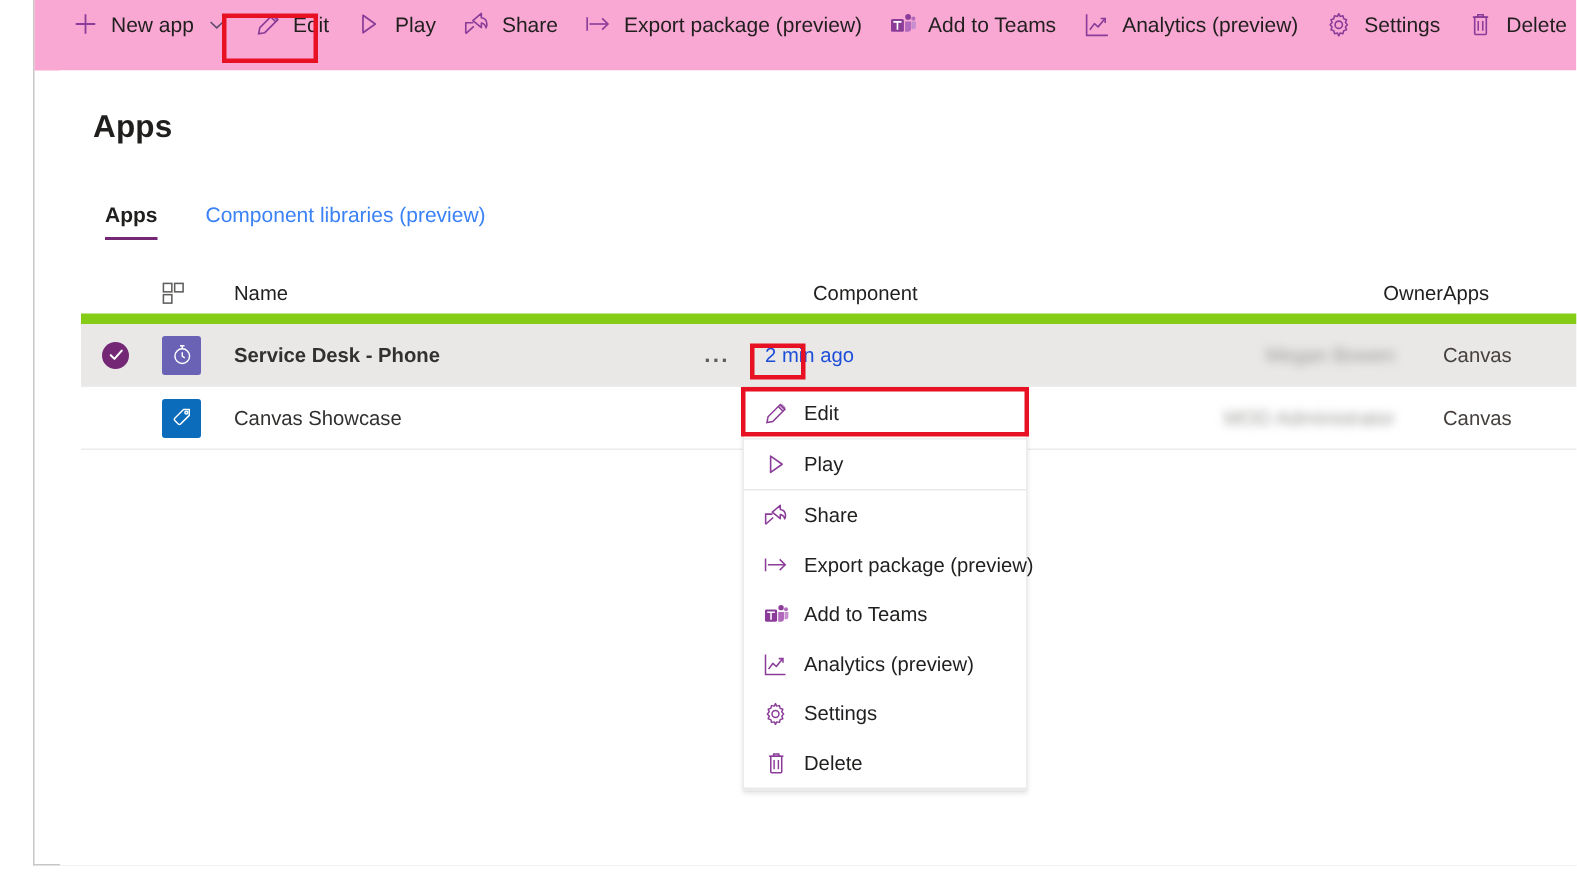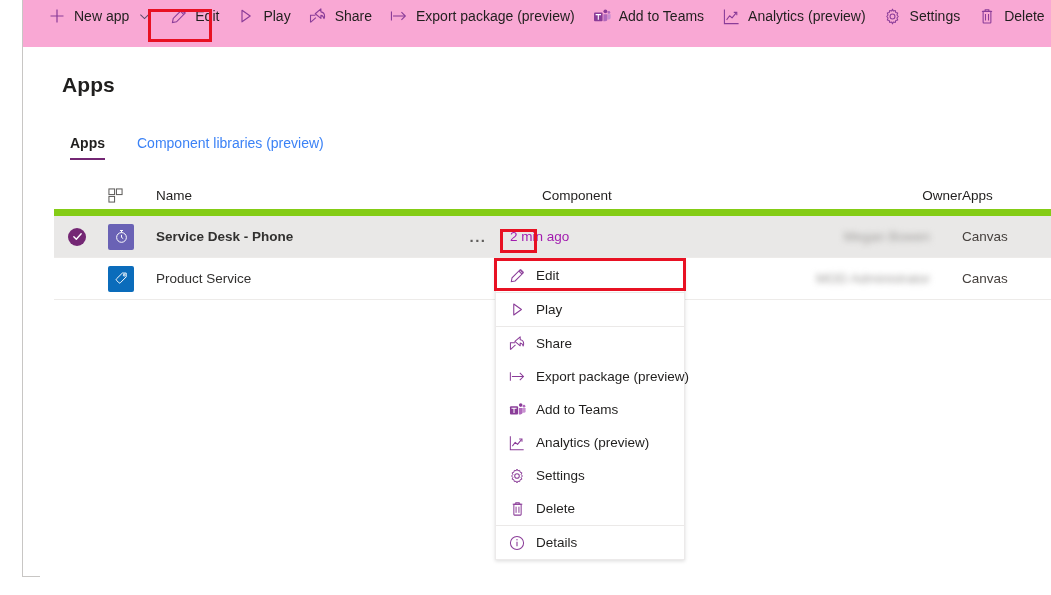--- a/index.html
+++ b/index.html
@@ -229,21 +229,21 @@
 
   .owner-blur {
     color: #9c9a98;
     filter: blur(3.2px);
     font-weight: 400;
     user-select: none;
   }
 
   .type-cell { font-weight: 400; color: #46413e; margin-left: 32px; }
   .row.selected .type-cell { color: #46413e; }
-  .modified-cell { font-weight: 400; color: #a21caf; }
+  .modified-cell { font-weight: 400; color: #1d4ed8; }
 
   
   .ctxmenu {
     position: absolute;
     left: 495px;
     top: 258px;
     width: 190px;
     background: #ffffff;
     box-shadow: 0 1.6px 3.6px rgba(0,0,0,0.13), 0 0.3px 0.9px rgba(0,0,0,0.10);
     border: 1px solid #eceaea;
@@ -468,21 +468,21 @@
       <div class="row">
         <div class="c-check"></div>
         <div class="c-icon">
           <span class="applogo" style="background:#0b6cbb">
             <svg width="15" height="15" viewBox="0 0 16 16">
               <path d="M8.9 2.2H13v4.1l-6.2 6.2a1.1 1.1 0 01-1.6 0L2.7 9.9a1.1 1.1 0 010-1.6z" fill="none" stroke="#ffffff" stroke-width="1.05" stroke-linejoin="round"></path>
               <circle cx="10.9" cy="4.4" r="1" fill="none" stroke="#ffffff" stroke-width="1.05"></circle>
             </svg>
           </span>
         </div>
-        <div class="c-name">Product Service</div>
+        <div class="c-name">Canvas Showcase</div>
         <div class="c-more"></div>
         <div class="c-modified modified-cell"></div>
         <div class="c-owner">
           <span class="owner-blur">MOD Administrator</span>
         </div>
         <div class="c-type type-cell">Canvas</div>
       </div>
 
 
     </div>
@@ -575,30 +575,20 @@
           <path d="M2.6 3.6h10.8" stroke="#8a3c98" stroke-width="1.15" fill="none"></path>
           <path d="M6.1 3.6V1.9h3.8v1.7" stroke="#8a3c98" stroke-width="1.15" fill="none"></path>
           <rect x="3.9" y="3.6" width="8.2" height="12.3" rx="0.7" fill="none" stroke="#8a3c98" stroke-width="1.15"></rect>
           <path d="M6.4 6.4v6.9M9.6 6.4v6.9" stroke="#8a3c98" stroke-width="1.1" fill="none"></path>
         </svg>
       </span>
       <span>Delete</span>
     </div>
     <div class="ctx-sep"></div>
 
-    <div class="ctx-item">
-      <span class="glyph">
-        <svg width="16" height="16" viewBox="0 0 18 18">
-          <circle cx="9" cy="9" r="7.4" fill="none" stroke="#8a3c98" stroke-width="1.15"></circle>
-          <path d="M9 7.6v5" stroke="#8a3c98" stroke-width="1.25" fill="none"></path>
-          <circle cx="9" cy="5.3" r="0.75" fill="#8a3c98"></circle>
-        </svg>
-      </span>
-      <span>Details</span>
-    </div>
 
   </div>
 
   <div class="redbox" id="redbox-toolbar-edit"></div>
   <div class="redbox" id="redbox-row-more"></div>
   <div class="redbox" id="redbox-menu-edit"></div>
 
 </div>
 
 </body></html>

